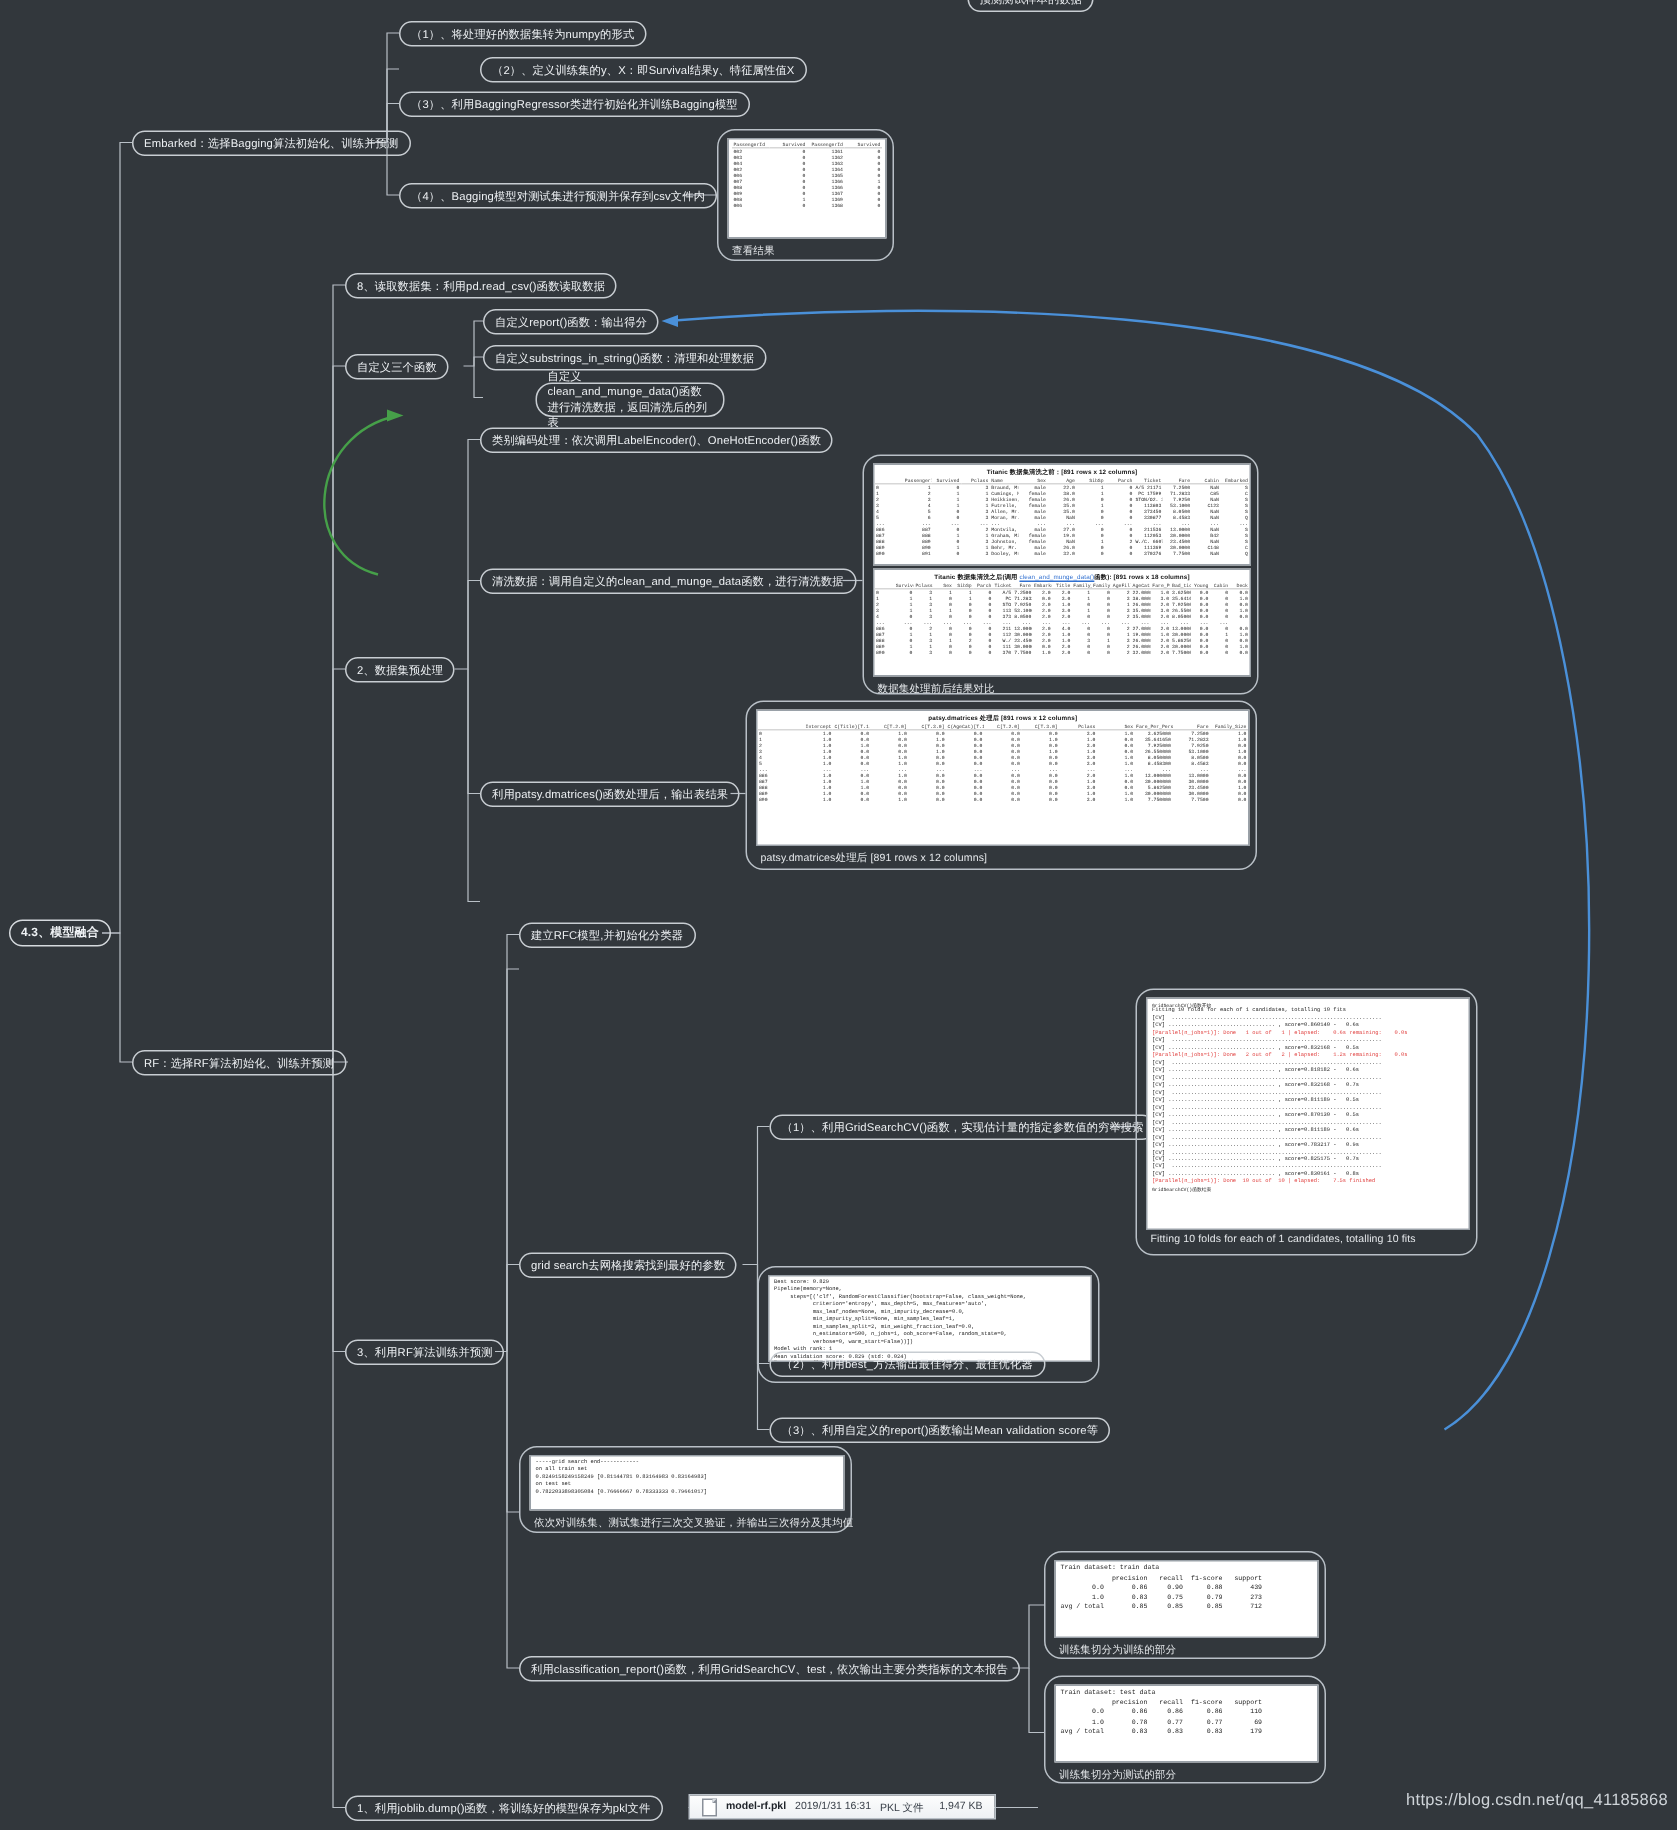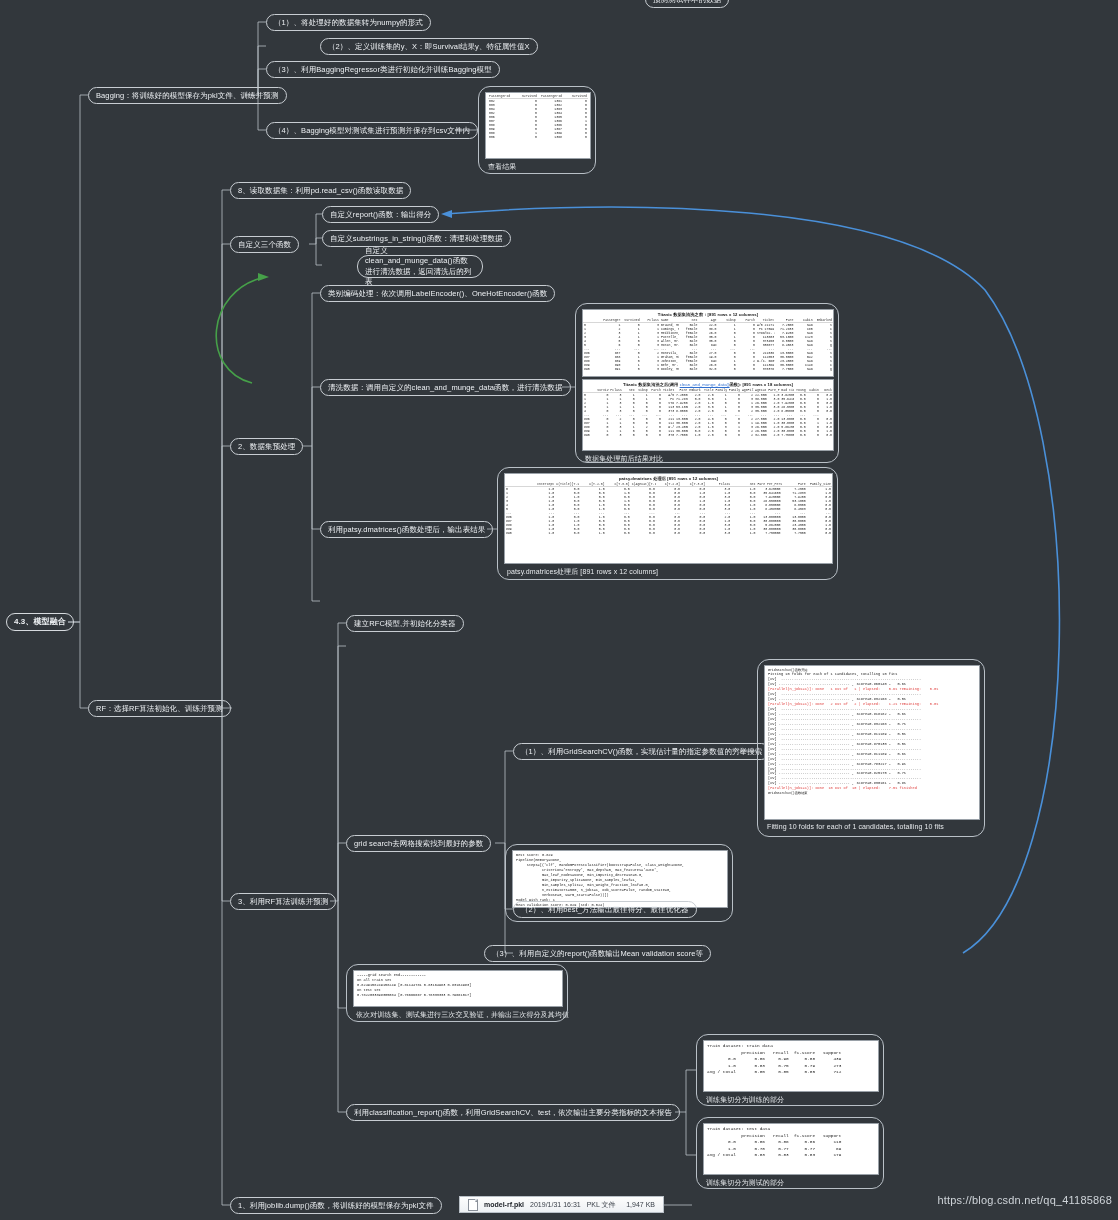--- a/index.html
+++ b/index.html
@@ -186,21 +186,21 @@
 
   <div class="node root" style="left:6px;top:613px;">
     <span>4.3、模型融合</span>
   </div>
 
   <div class="node" style="left:645px;top:-9px;">
     <span>预测测试样本的数据</span>
   </div>
 
   <div class="node" style="left:88px;top:87px;">
-    <span>Bagging：将训练好的模型保存为pkl文件、训练并预测</span>
+    <span>Embarked：选择Bagging算法初始化、训练并预测</span>
   </div>
 
   <div class="node" style="left:266px;top:14px;">
     <span>（1）、将处理好的数据集转为numpy的形式</span>
   </div>
   <div class="node" style="left:276px;top:38px;margin-left:44px;">
     <span>（2）、定义训练集的y、X：即Survival结果y、特征属性值X</span>
   </div>
   <div class="node" style="left:266px;top:61px;">
     <span>（3）、利用BaggingRegressor类进行初始化并训练Bagging模型</span>
@@ -1060,21 +1060,21 @@
           <div class="mono">            verbose=0, warm_start=False))])</div>
           <div class="mono">Model with rank: 1</div>
           <div class="mono">Mean validation score: 0.829 (std: 0.024)</div>
           <div class="mono">Parameters: {}</div>
         </div>
     </div>
   </div>
   <div class="node" style="left:513px;top:901px;">
     <span>（2）、利用best_方法输出最佳得分、最佳优化器</span>
   </div>
-  <div class="node" style="left:484px;top:945px;">
+  <div class="node" style="left:513px;top:945px;">
     <span>（3）、利用自定义的report()函数输出Mean validation score等</span>
   </div>
 
   <div class="panel" style="left:346px;top:964px;width:222px;height:58px;">
     <div class="shot" style="width:210px;height:37px;padding:2px 3px;">
       <div id="cv-lines">
           <div class="mono">-----grid search end------------</div>
           <div class="mono">on all train set</div>
           <div class="mono">0.8249158249158249 [0.81144781 0.83164983 0.83164983]</div>
           <div class="mono">on test set</div>

